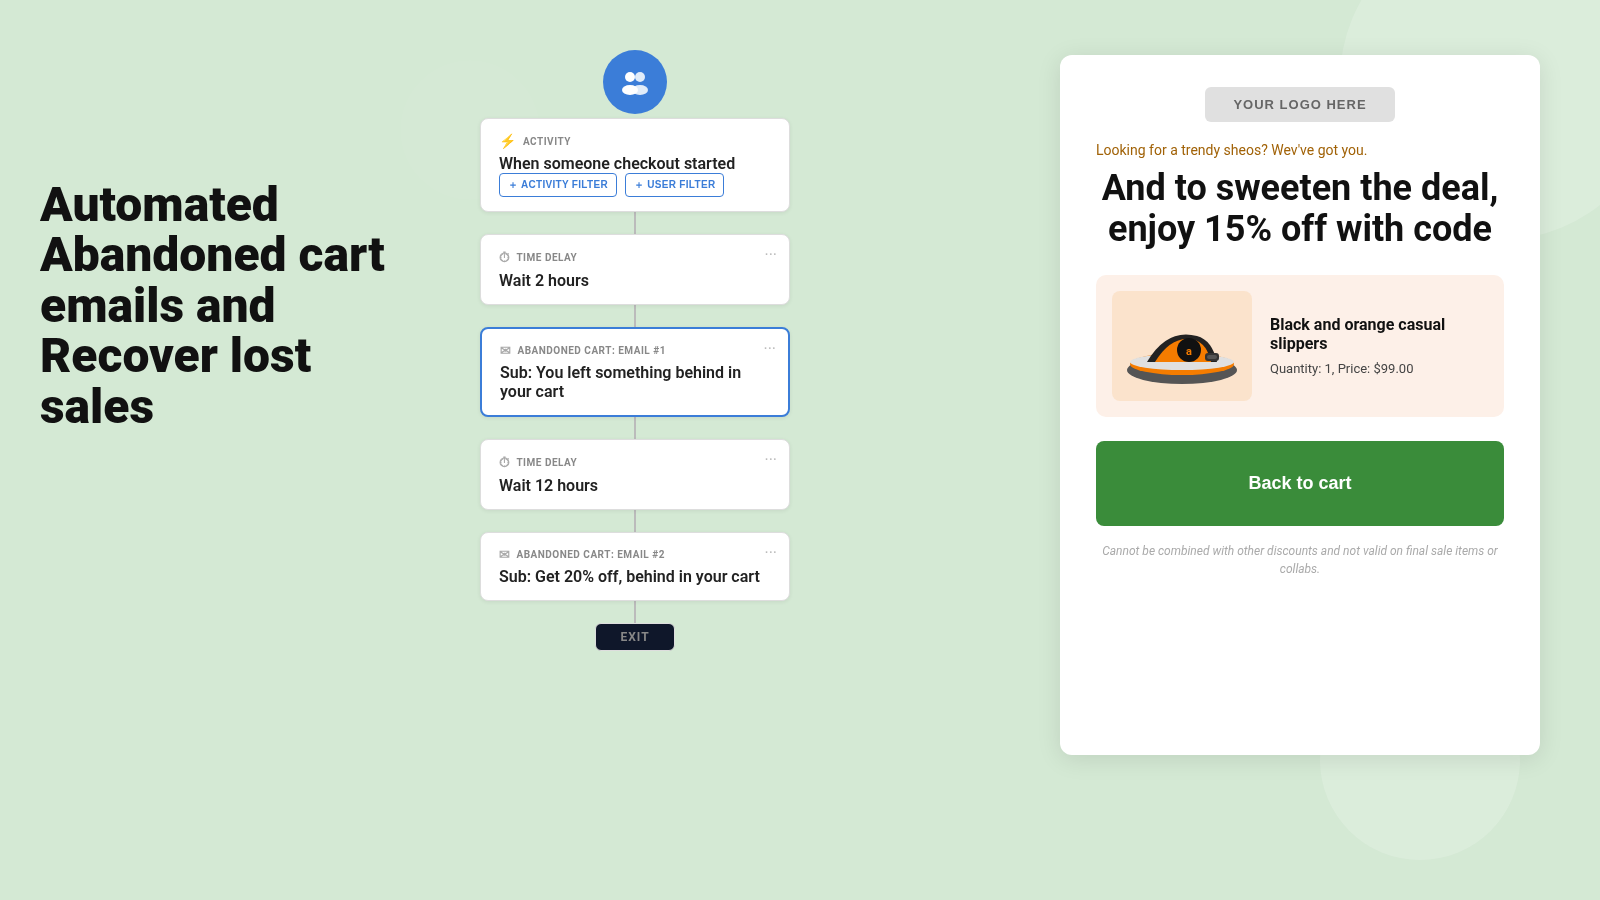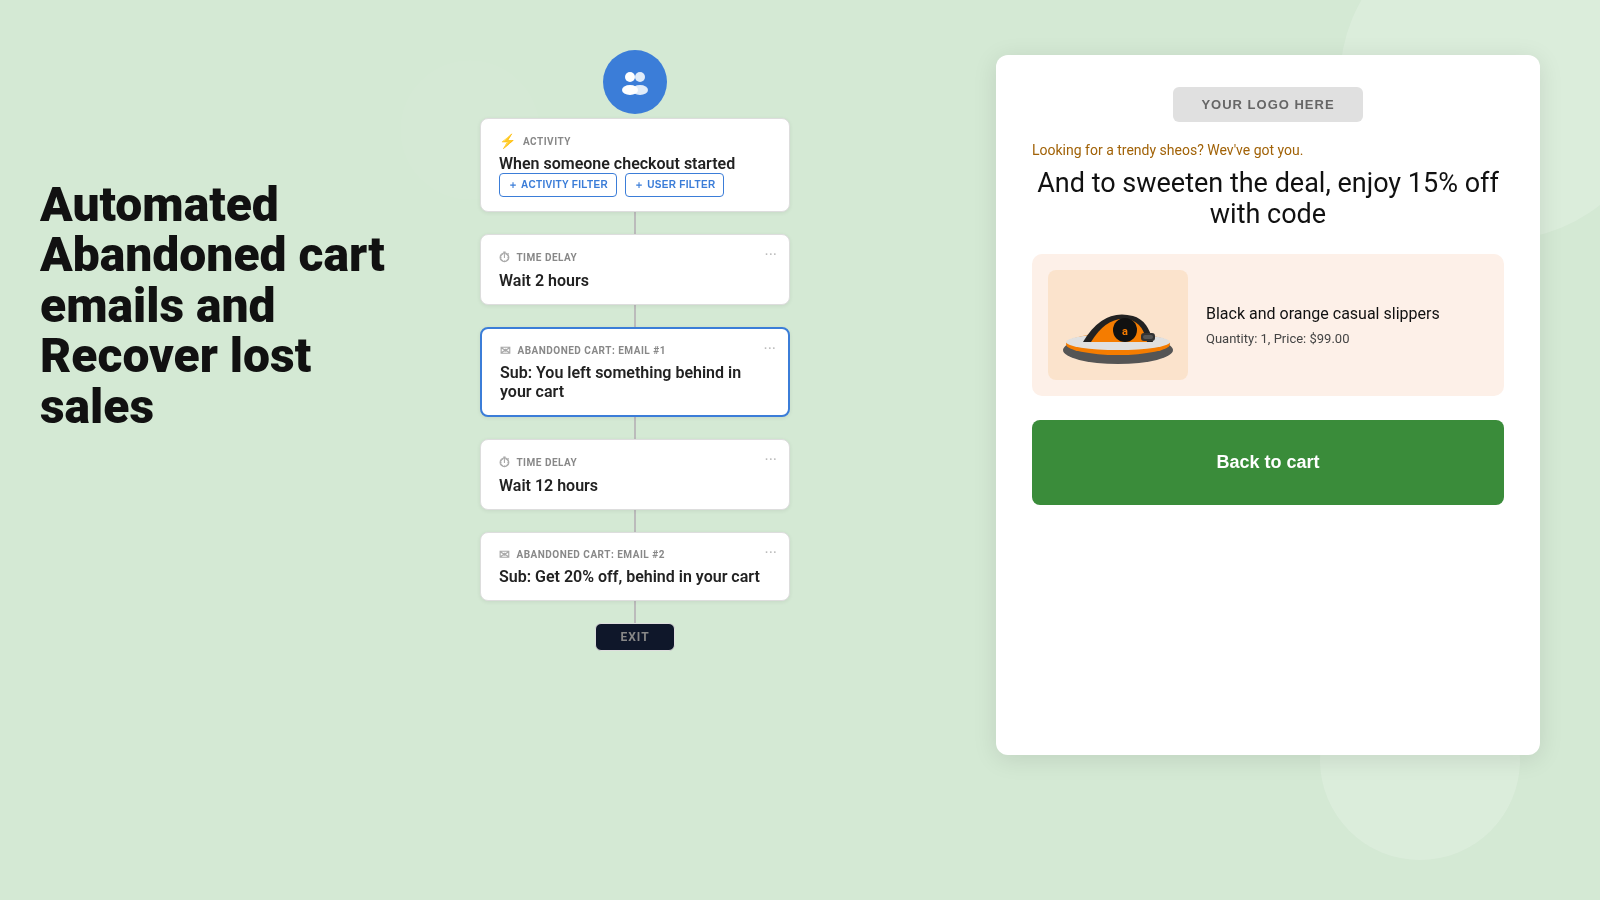--- a/index.html
+++ b/index.html
@@ -138,21 +138,21 @@
       font-size: 16px;
       color: #bbb;
       cursor: pointer;
     }
 
     
     .right-section {
       position: absolute;
       right: 60px;
       top: 55px;
-      width: 544px;
+      width: 480px;
       background: #fff;
       border-radius: 12px;
       box-shadow: 0 4px 24px rgba(0,0,0,0.10);
       padding: 32px 36px 28px;
       min-height: 700px;
     }
 
     .email-logo-btn {
       display: block;
       margin: 0 auto 20px;
@@ -170,22 +170,22 @@
 
     .email-tagline {
       text-align: left;
       color: #a16207;
       font-size: 14px;
       margin-bottom: 10px;
     }
 
     .email-headline {
       text-align: center;
-      font-size: 27px;
-      font-weight: 400;
+      font-size: 36px;
+      font-weight: 700;
       color: #111;
       line-height: 1.15;
       margin-bottom: 24px;
     }
 
     .email-product {
       display: flex;
       gap: 18px;
       align-items: center;
       background: #fdf0e8;
@@ -204,21 +204,21 @@
       flex-shrink: 0;
       overflow: hidden;
     }
 
     
     .product-info {
       flex: 1;
     }
     .product-name {
       font-size: 16px;
-      font-weight: 400;
+      font-weight: 700;
       color: #111;
       margin-bottom: 8px;
     }
     .product-meta {
       font-size: 13px;
       color: #444;
     }
 
     .email-cta {
       display: block;
@@ -364,14 +364,15 @@
     <div class="product-info">
       <div class="product-name">Black and orange casual slippers</div>
       <div class="product-meta">Quantity: 1, Price: $99.00</div>
     </div>
   </div>
 
   <button class="email-cta">
     <span>Back to cart</span>
   </button>
 
+  <p class="email-disclaimer">Cannot be combined with other discounts and not valid on final sale items or collabs.</p>
 
 </div>
 
 </body></html>

